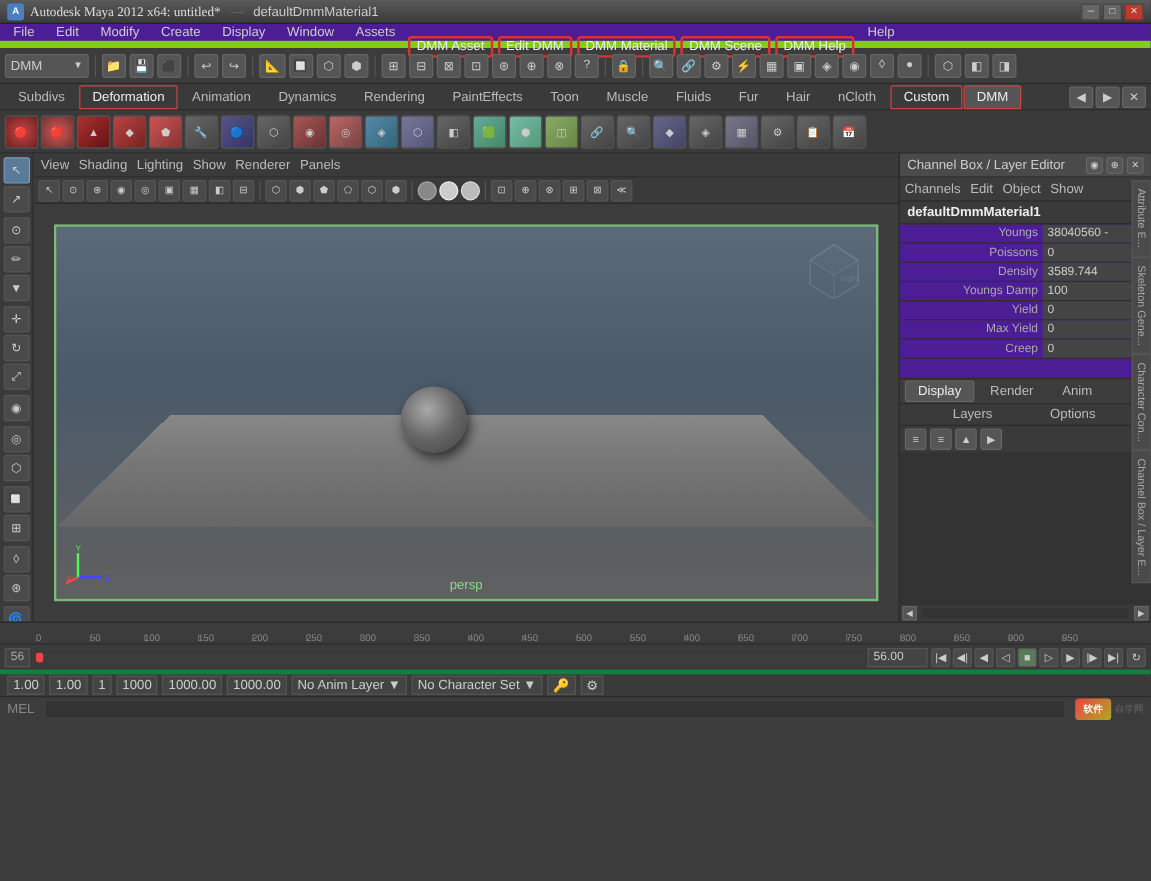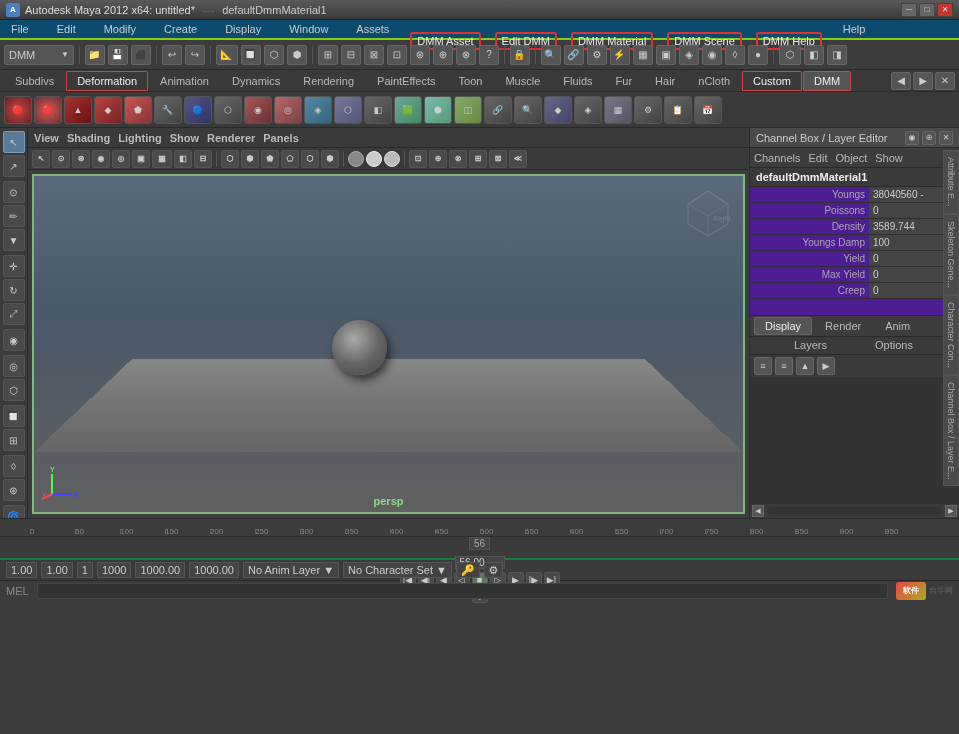--- a/index.html
+++ b/index.html
@@ -38,20 +38,21 @@
       display: flex;
       align-items: center;
       justify-content: center;
       font-size: 8px;
       color: white;
       font-weight: bold;
     }
     #title-text {
       font-size: 11px;
       color: #ddd;
+      font-family: Liberation Serif, serif;
     }
     #title-bar-controls {
       display: flex;
       gap: 2px;
     }
     .win-btn {
       width: 16px;
       height: 14px;
       background: #666;
       border: 1px solid #444;
@@ -61,26 +62,26 @@
       font-size: 8px;
       color: #ddd;
       cursor: pointer;
     }
     .win-btn.close { background: #c0392b; }
 
     
     #menu-bar {
       width: 100%;
       height: 20px;
-      background: #0c4a6e;
-      display: flex;
-      align-items: center;
-      padding: 0 4px;
-      border-bottom: 2px solid #84cc16;
-      gap: 14px;
+      background: #4c1d95;
+      display: flex;
+      align-items: center;
+      padding: 0 4px;
+      border-bottom: 6px solid #84cc16;
+      gap: 4px;
     }
     .menu-item {
       padding: 2px 7px;
       font-size: 11px;
       color: #ccc;
       cursor: pointer;
       border-radius: 2px;
     }
 
     
@@ -213,21 +214,20 @@
       flex-shrink: 0;
     }
     .tool-btn.active { background: #5a7a9a; border-color: #7a9aba; }
 
     
     #viewport-area {
       flex: 1;
       background: #3c3c3c;
       display: flex;
       flex-direction: column;
-      font-weight: bold;
     }
     #viewport-menu {
       height: 20px;
       background: #3a3a3a;
       display: flex;
       align-items: center;
       padding: 0 6px;
       gap: 8px;
       border-bottom: 1px solid #2a2a2a;
     }
@@ -263,21 +263,21 @@
       width: 16px;
       height: 16px;
       border-radius: 50%;
       cursor: pointer;
     }
     #viewport-canvas {
       flex: 1;
       background: linear-gradient(to bottom, #5a6a7a 0%, #4a5a6a 40%, #606060 100%);
       position: relative;
       border: 2px solid #7aba7a;
-      margin: 4px;
+      margin: 17px;
     }
     #viewport-canvas-inner {
       width: 100%;
       height: 100%;
       position: relative;
       overflow: hidden;
     }
     
     #floor-plane {
       position: absolute;
@@ -513,21 +513,21 @@
     }
 
     
     #status-bar {
       height: 22px;
       background: #3a3a3a;
       display: flex;
       align-items: center;
       padding: 0 6px;
       gap: 4px;
-      border-top: 2px solid #15803d;
+      border-top: 4px solid #15803d;
       font-size: 11px;
       color: #bbb;
     }
     .status-field {
       background: #444;
       border: 1px solid #555;
       height: 16px;
       padding: 0 4px;
       display: flex;
       align-items: center;
@@ -1026,21 +1026,21 @@
       <div style="position: absolute; left: 750px; bottom: 2px; width: 1px; height: 5px; background: rgb(102, 102, 102);"></div>
       <span style="position: absolute; left: 795px; font-size: 8px; color: rgb(136, 136, 136);">850</span>
       <div style="position: absolute; left: 795px; bottom: 2px; width: 1px; height: 5px; background: rgb(102, 102, 102);"></div>
       <span style="position: absolute; left: 840px; font-size: 8px; color: rgb(136, 136, 136);">900</span>
       <div style="position: absolute; left: 840px; bottom: 2px; width: 1px; height: 5px; background: rgb(102, 102, 102);"></div>
       <span style="position: absolute; left: 885px; font-size: 8px; color: rgb(136, 136, 136);">950</span>
       <div style="position: absolute; left: 885px; bottom: 2px; width: 1px; height: 5px; background: rgb(102, 102, 102);"></div>
     </div>
   </div>
 
-<div id="playback-row" style="height:22px;background:#3a3a3a;display:flex;align-items:center;padding:0 4px;gap:3px;border-top:1px solid #2a2a2a;flex-direction:column;">
+<div id="playback-row" style="height:22px;background:#3a3a3a;display:flex;align-items:center;padding:0 4px;gap:3px;border-top:1px solid #2a2a2a;">
   <div style="font-size:10px;color:#aaa;background:#444;border:1px solid #555;padding:0 4px;height:16px;display:flex;align-items:center;">56</div>
   <div style="flex:1;height:8px;background:#3c3c3c;position:relative;">
     <div style="position:absolute;left:2px;top:0;bottom:0;width:6px;background:#e44;border-radius:2px;"></div>
   </div>
   <div style="font-size:10px;color:#ccc;background:#444;border:1px solid #555;padding:0 4px;height:16px;display:flex;align-items:center;min-width:50px;">56.00</div>
   <div style="display:flex;gap:2px;">
     <div class="pb-btn">|◀</div>
     <div class="pb-btn">◀|</div>
     <div class="pb-btn">◀</div>
     <div class="pb-btn">◁</div>

